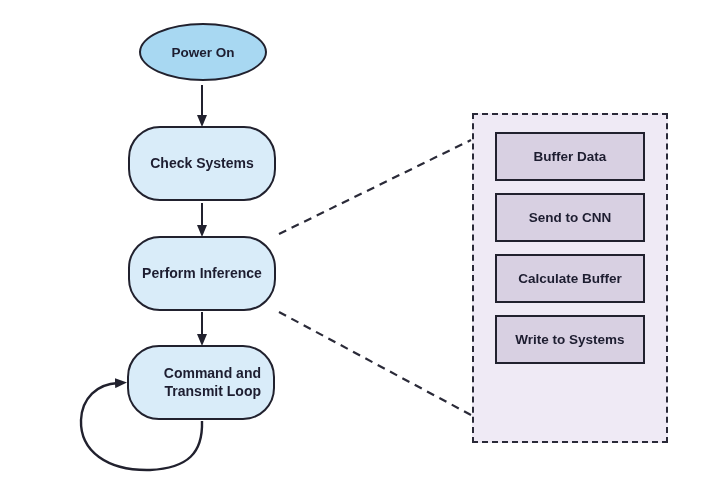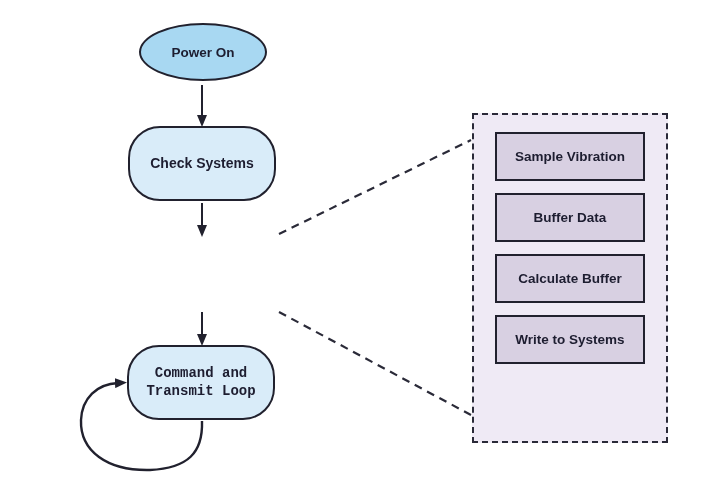--- a/index.html
+++ b/index.html
@@ -21,41 +21,41 @@
     left: 0; top: 0;
     width: 722px; height: 486px;
   }
   .node {
     position: absolute;
     box-sizing: border-box;
     border: 2.5px solid #21212e;
     display: flex;
     align-items: center;
     justify-content: center;
-    text-align: center;
+    text-align: right;
     font-weight: 700;
   }
   .node-start {
     left: 139px; top: 23px;
     width: 128px; height: 58px;
     border-radius: 50%;
     background: #a8d8f2;
     font-size: 13.5px;
   }
   .node-rect {
     width: 148px; height: 75px;
     background: #d9ecf9;
     font-size: 14px;
     line-height: 1.25;
     padding: 0 12px;
     border-radius: 32px;
   }
   .node-check    { left: 128px; top: 126px; }
   .node-infer    { left: 128px; top: 236px; }
-  .node-command  { left: 127px; top: 345px; font-family: Liberation Mono, monospace; }
+  .node-command  { left: 127px; top: 345px; }
   .subpanel {
     position: absolute;
     left: 472px; top: 113px;
     width: 196px; height: 330px;
     box-sizing: border-box;
     background: #efeaf5;
     border: 2.5px dashed #2a2a38;
     display: flex;
     flex-direction: column;
     gap: 12px;
@@ -98,31 +98,34 @@
   </svg>
 
   <div class="node node-start">
     <span>Power On</span>
   </div>
 
   <div class="node node-rect node-check">
     <span>Check Systems</span>
   </div>
 
+  <div class="node node-rect node-infer">
+    <span>Perform Inference</span>
+  </div>
 
   <div class="node node-rect node-command">
     <span>Command and Transmit Loop</span>
   </div>
 
   <div class="subpanel">
     <div class="substep">
-      <span>Sample Vibration</span>
+      <span>Buffer Data</span>
     </div>
     <div class="substep">
-      <span>Buffer Data</span>
+      <span>Send to CNN</span>
     </div>
     <div class="substep">
       <span>Calculate Buffer</span>
     </div>
     <div class="substep">
       <span>Write to Systems</span>
     </div>
   </div>
 
 </div>

